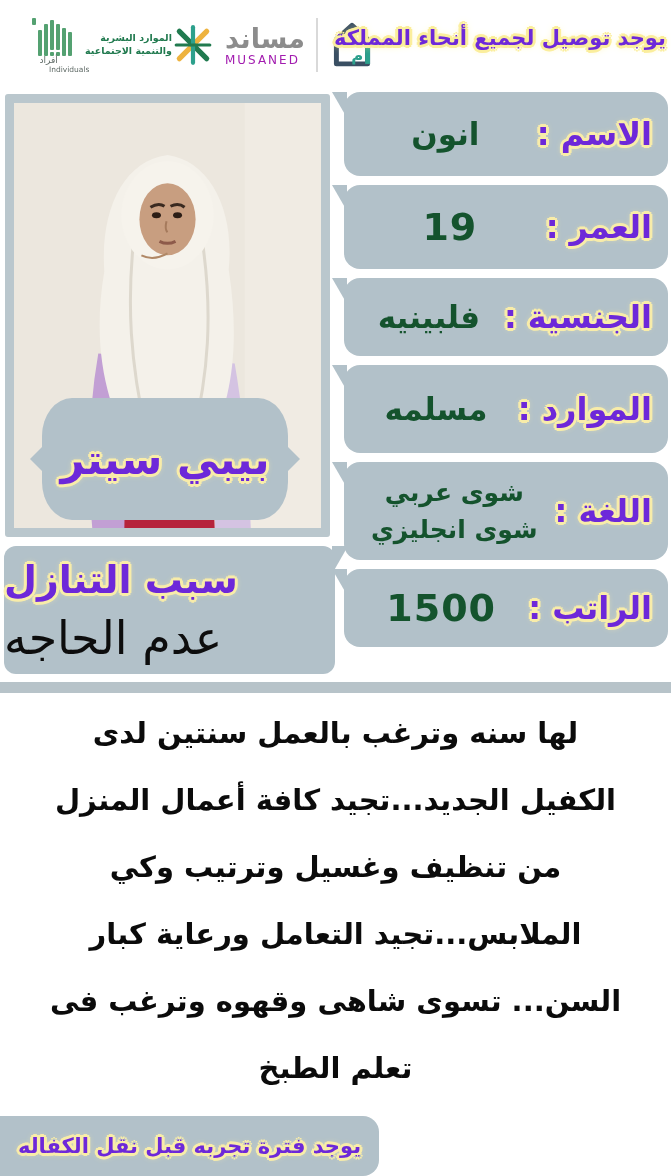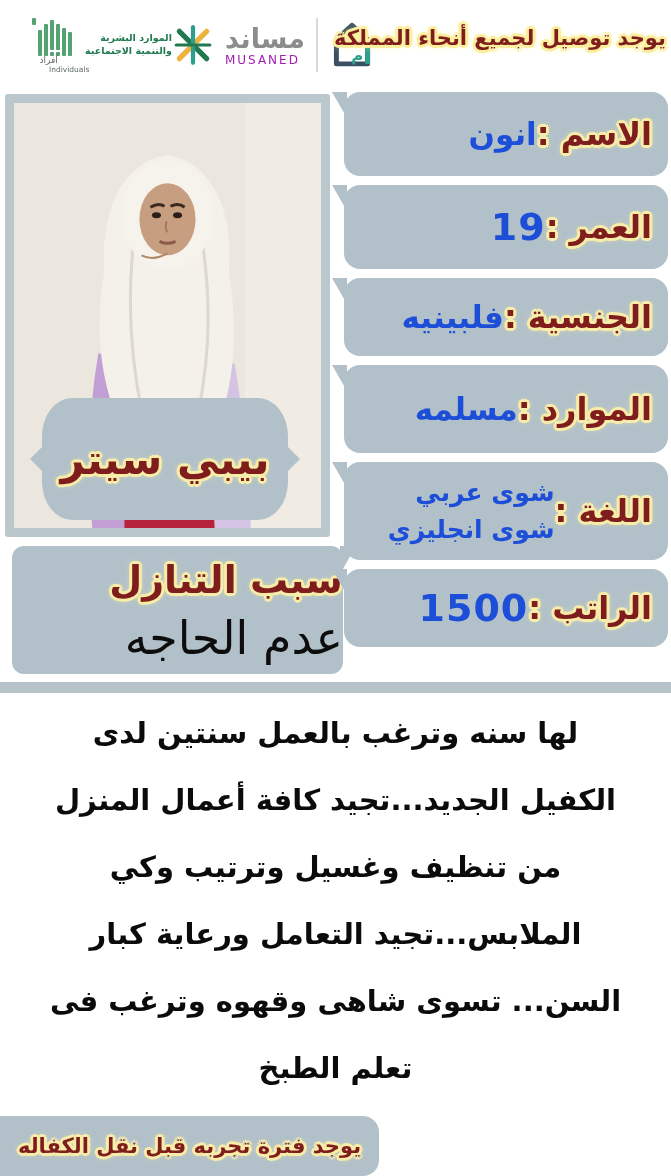--- a/index.html
+++ b/index.html
@@ -8,21 +8,21 @@
     --musaned_teal:#2ca08c; --musaned_navy:#3a4f63; --individuals_green:#54a171;
     --dress_red:#b6233c; --sleeve_lilac:#c29fd4; --photo_bg:#ece7de;
   }
   html,body{margin:0;padding:0;background:#ffffff;}
   .page{
     position:relative; width:671px; height:1176px; background:#ffffff;
     overflow:hidden; font-family:"DejaVu Sans", sans-serif; color:#0d0d0d;
   }
   
   .glow{
-    color:#7f1d1d;
+    color:#6d28d9;
     text-shadow:
       3px 0 0 var(--glow), -3px 0 0 var(--glow),
       0 3px 0 var(--glow), 0 -3px 0 var(--glow),
       2px 2px 0 var(--glow), -2px -2px 0 var(--glow),
       2px -2px 0 var(--glow), -2px 2px 0 var(--glow),
       0 0 7px var(--glow);
   }
   .glow-strong{
     text-shadow:
       3px 0 0 var(--highlight), -3px 0 0 var(--highlight),
@@ -62,22 +62,22 @@
     display:flex; align-items:center; justify-content:center;
   }
   .role-badge::before,.role-badge::after{
     content:""; position:absolute; top:50%; margin-top:-18px; width:18px; height:36px; background:var(--box);
   }
   .role-badge::before{left:-12px; clip-path:polygon(100% 0, 0 50%, 100% 100%);}
   .role-badge::after{right:-12px; clip-path:polygon(0 0, 100% 50%, 0 100%);}
   .role-badge .label{font-size:42px;font-weight:bold;direction:rtl;}
   
   .waiver{
-    position:absolute; left:12px; top:546px; width:331px; height:128px;
-    background:var(--box); border-radius:12px; text-align:right; direction:rtl;
+    position:absolute; left:4px; top:546px; width:331px; height:128px;
+    background:var(--box); border-radius:12px; text-align:left; direction:rtl;
   }
   .waiver::after{
     content:""; position:absolute; right:-13px; top:0; width:16px; height:28px;
     background:var(--box); clip-path:polygon(0 0, 100% 0, 0 100%);
   }
   .waiver-title{font-size:38px;font-weight:bold;line-height:60px;margin-top:4px;}
   .waiver-value{font-size:46px;font-weight:normal;line-height:56px;}
   
   .fields{
     position:absolute; left:344px; top:92px; width:324px;
@@ -86,21 +86,21 @@
   .bubble{
     position:relative; background:var(--box); border-radius:16px;
     display:flex; align-items:center; direction:rtl;
     padding:0 16px 0 10px; box-sizing:border-box;
   }
   .bubble::before{
     content:""; position:absolute; left:-12px; top:0; width:15px; height:26px;
     background:var(--box); clip-path:polygon(100% 0, 0 0, 100% 100%);
   }
   .bubble .label{font-size:32px;font-weight:bold;white-space:nowrap;}
-  .bubble .value{flex:1;text-align:right;font-size:31px;font-weight:bold;color:#1d4ed8;}
+  .bubble .value{flex:1;text-align:center;font-size:31px;font-weight:bold;color:#14532d;}
   .bubble .value.num{font-size:38px;letter-spacing:1px;}
   .bubble .value.multiline{font-size:25px;line-height:1.5;white-space:pre-line;}
   
   .divider{position:absolute;left:0;top:682px;width:671px;height:11px;background:var(--divider);}
   .description{
     position:absolute; left:8px; top:700px; width:655px; direction:rtl;
     font-size:29px; font-weight:bold; line-height:67px; text-align:center;
     white-space:pre-line; color:#0b0b0b;
   }
   .footer-note{

